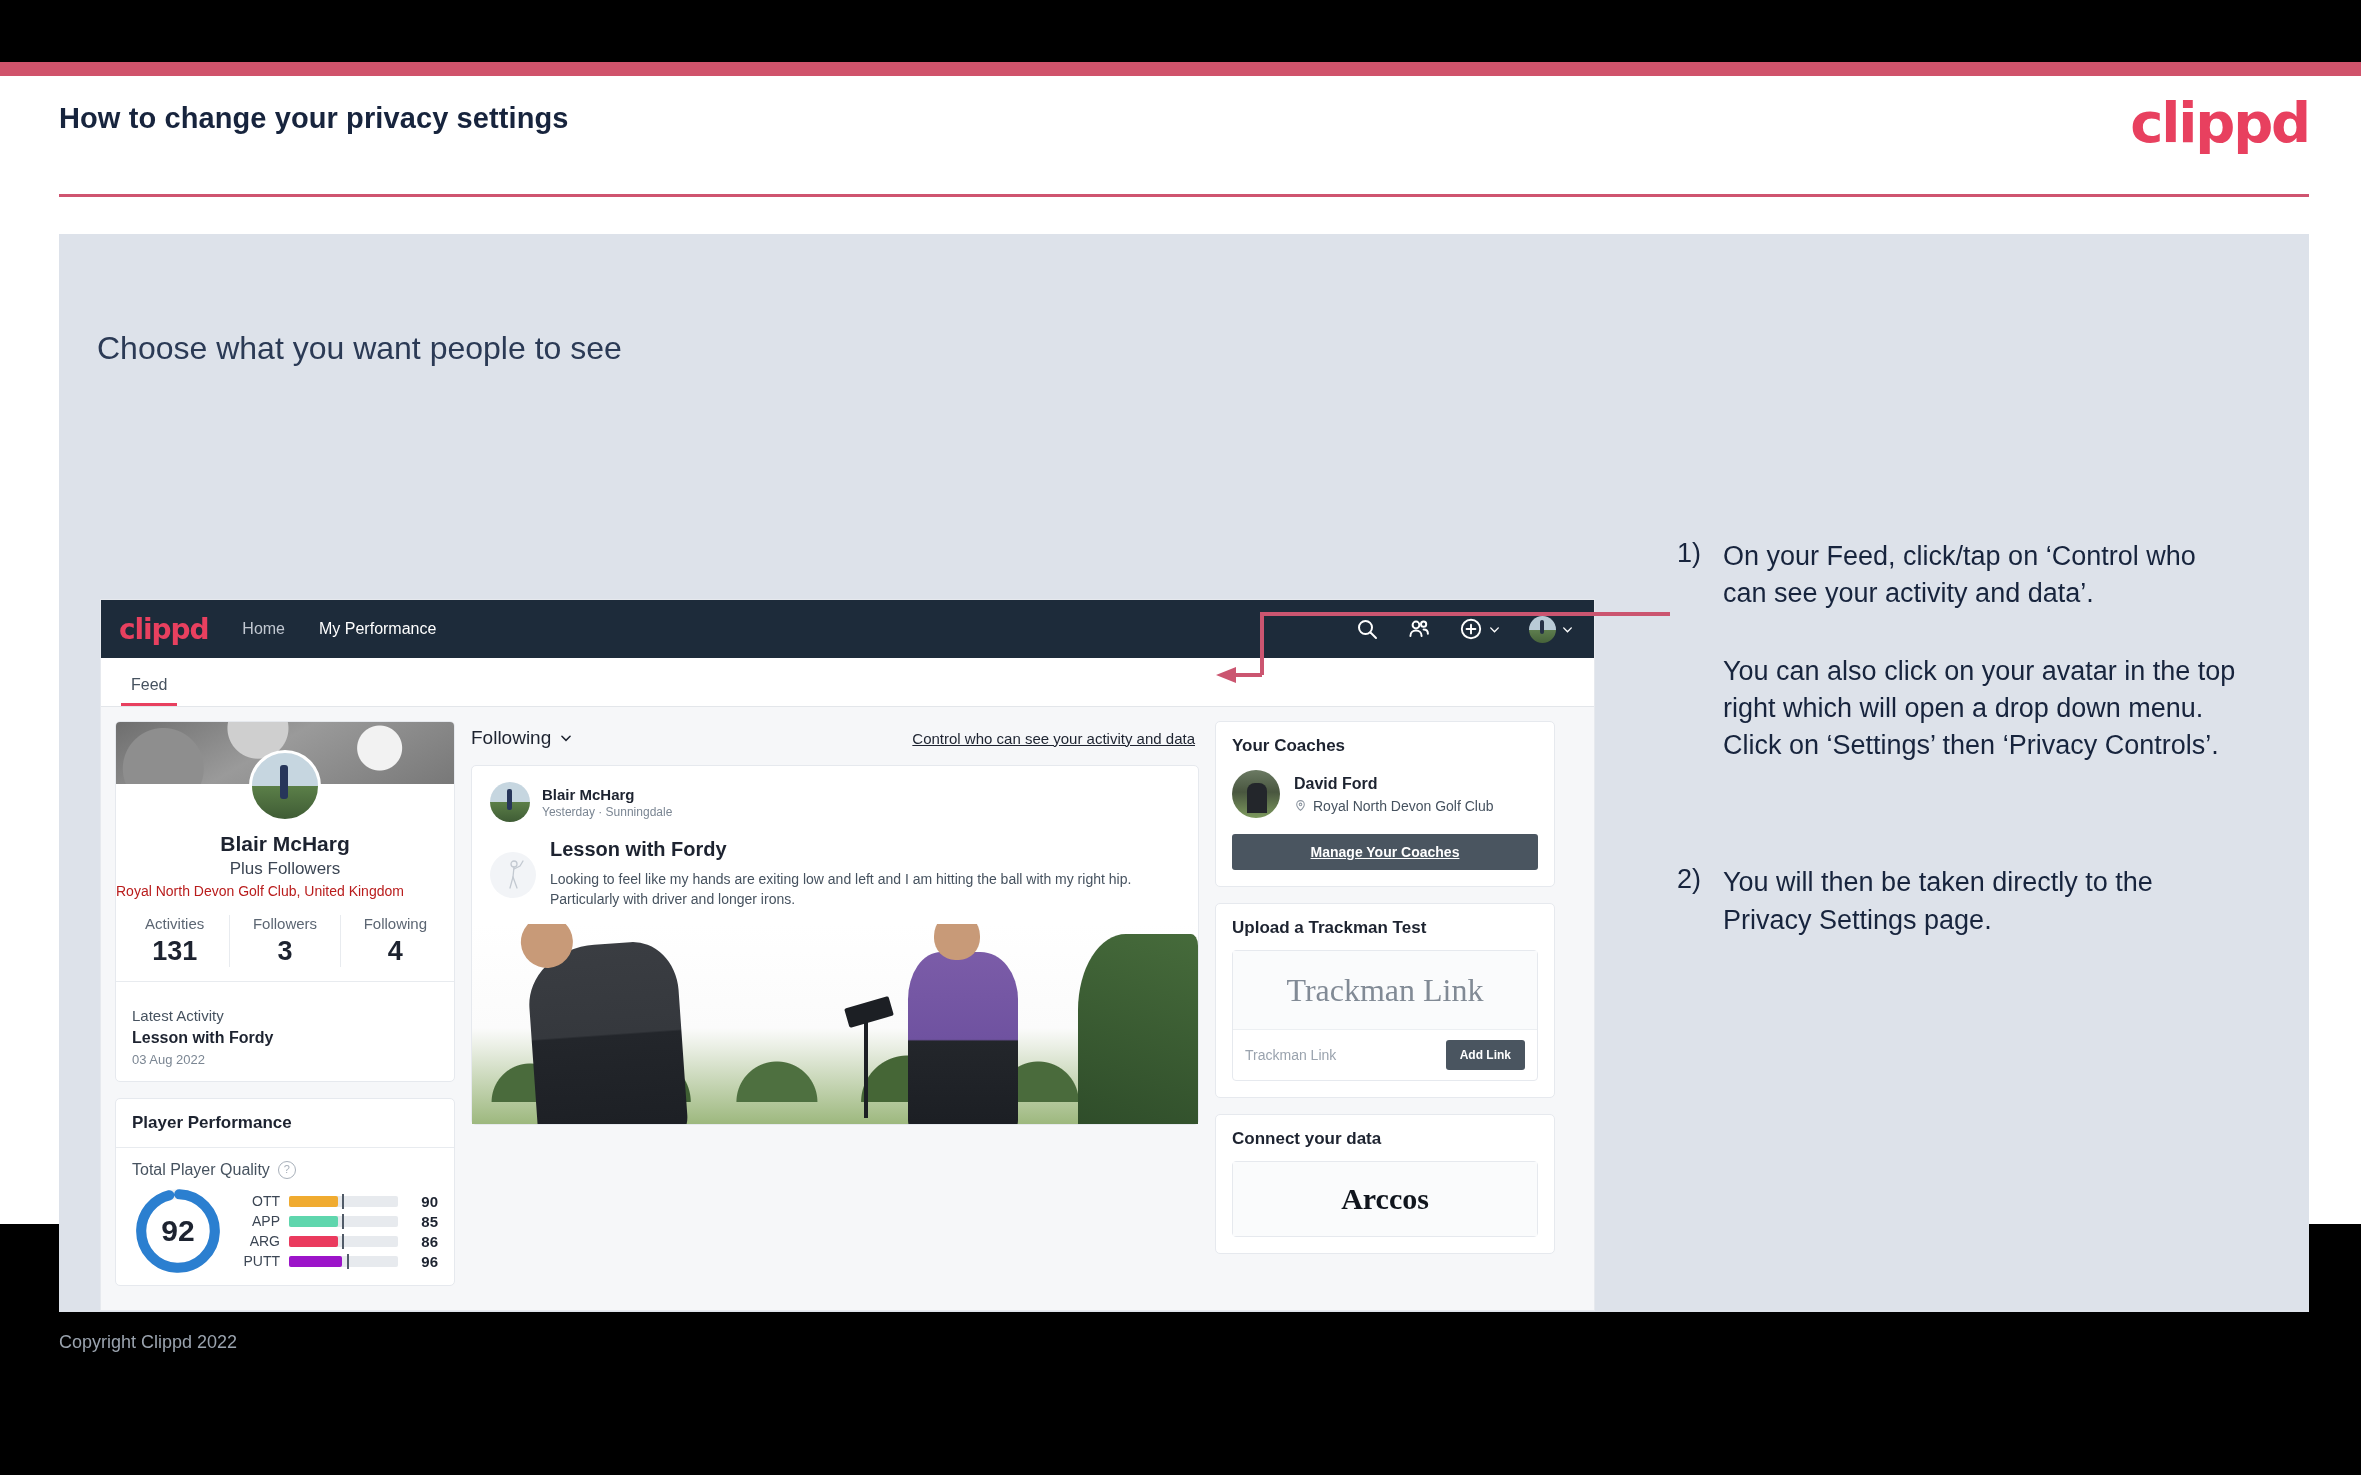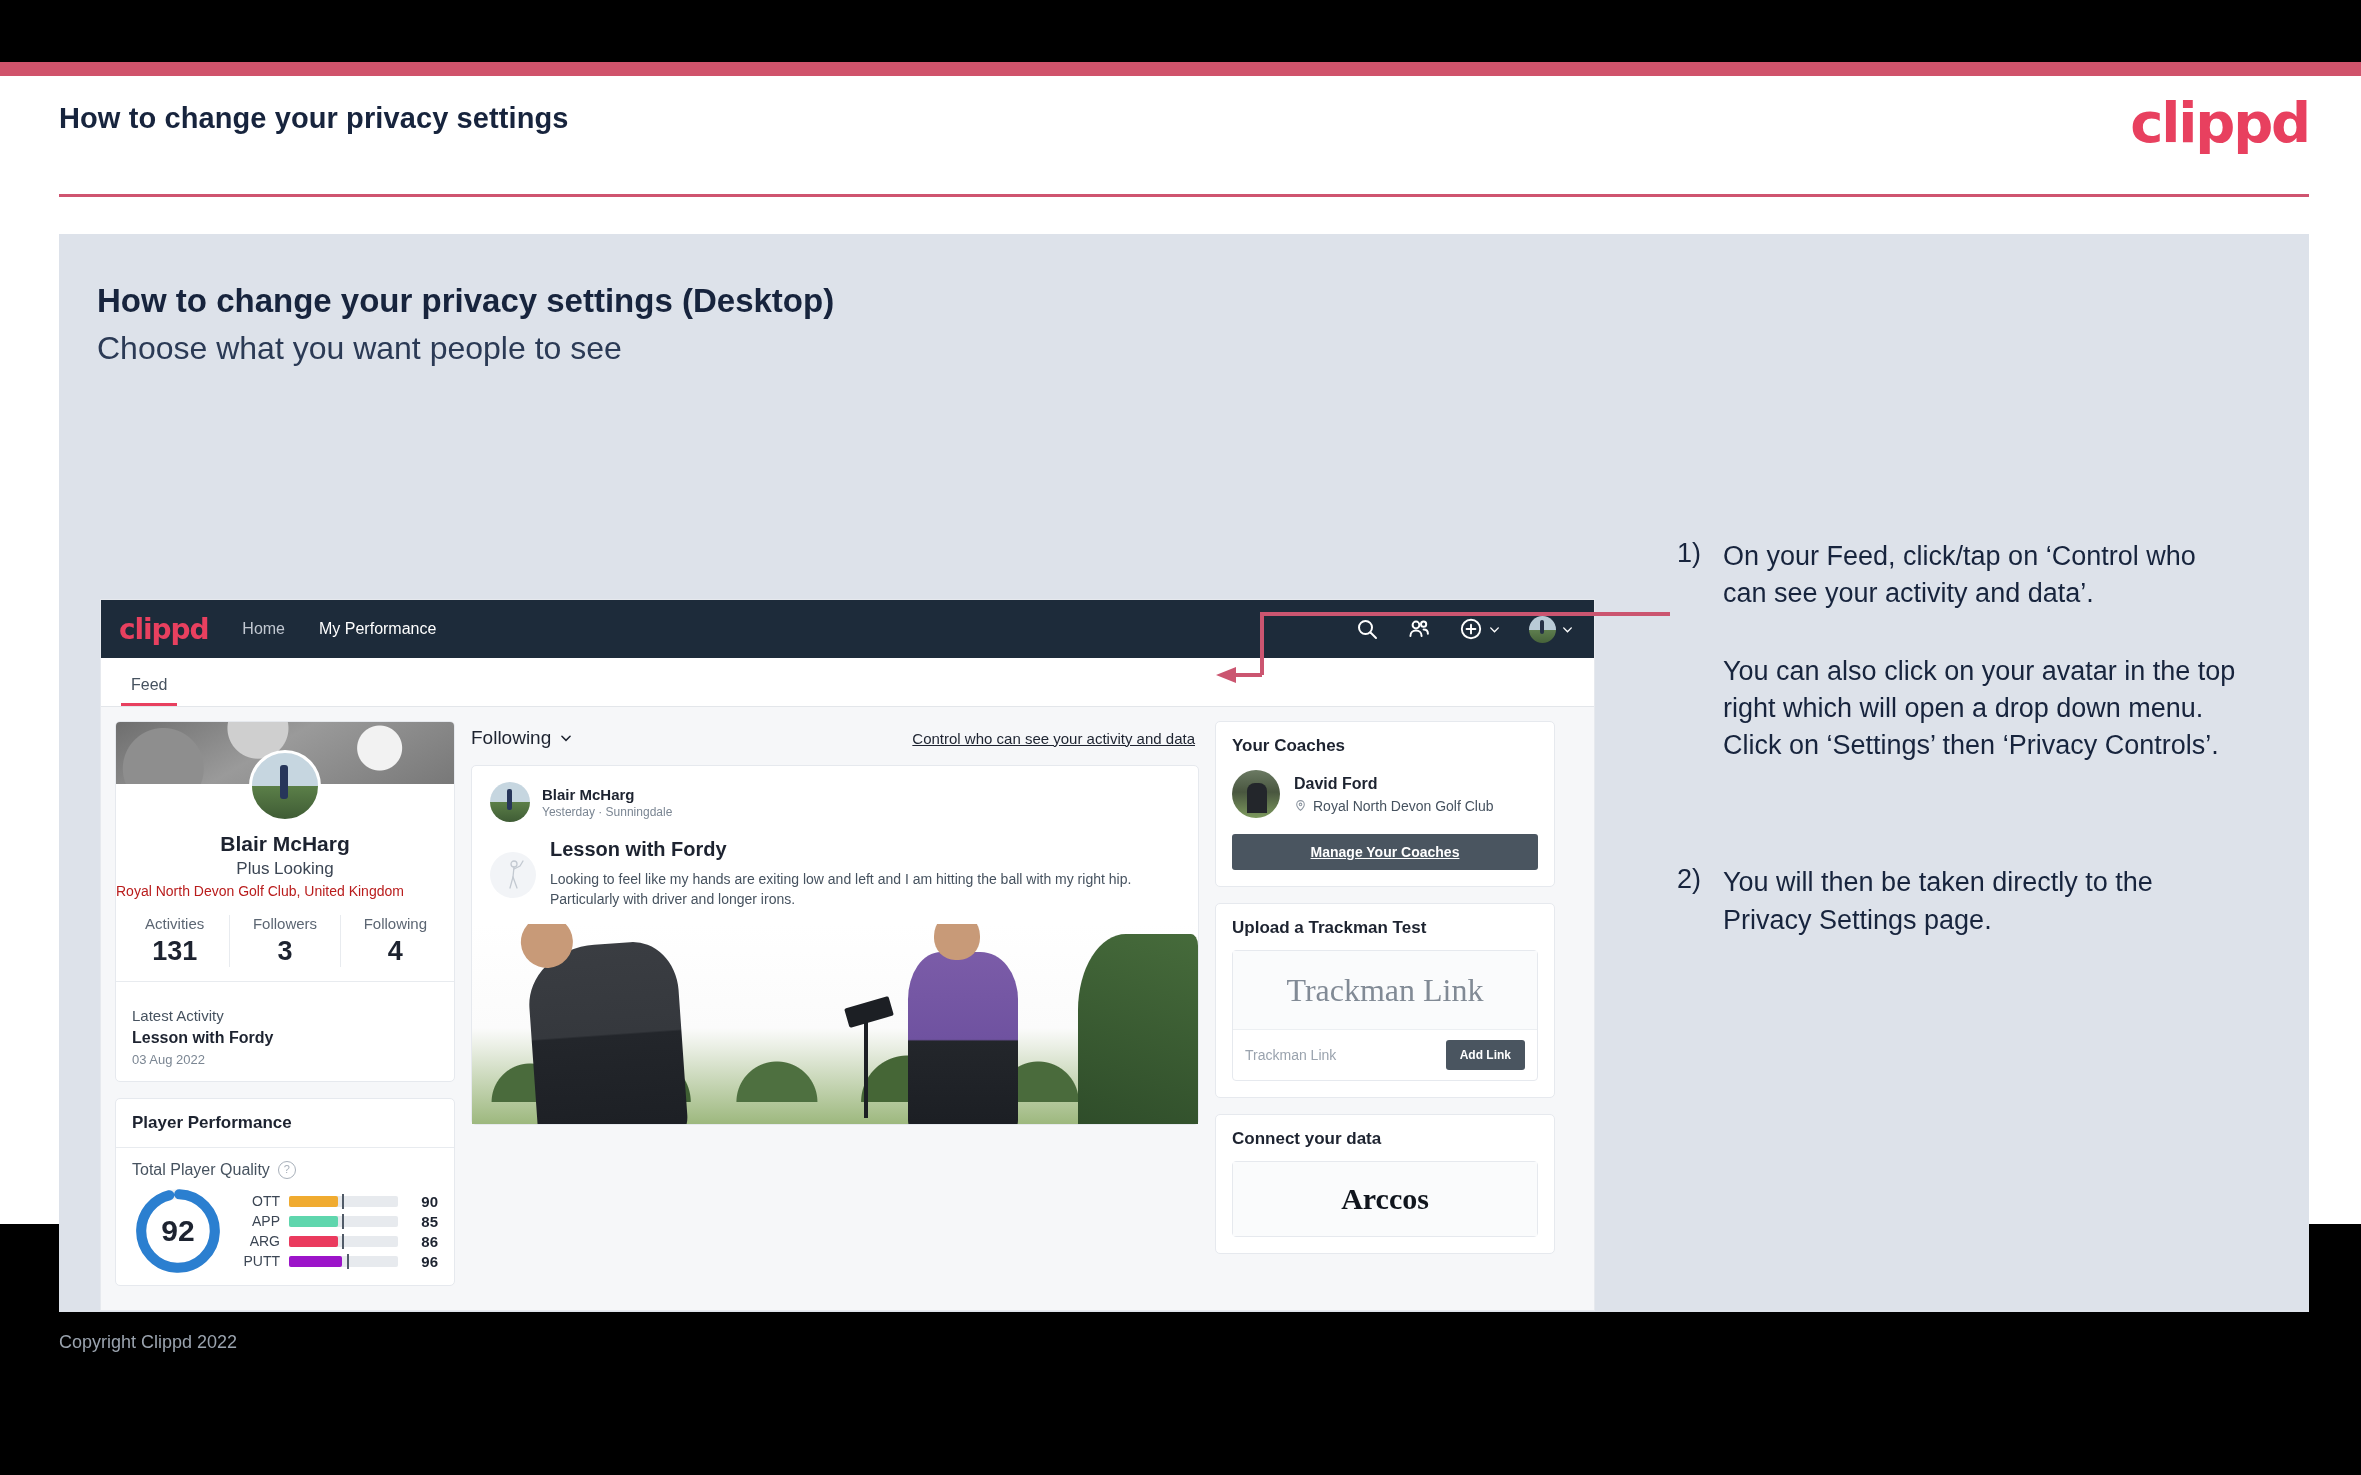--- a/index.html
+++ b/index.html
@@ -290,21 +290,20 @@
 
 <div class="slide">
 
   <div class="top-accent"></div>
 
   <div class="hdr-title">How to change your privacy settings</div>
   <div class="brand-logo">clippd</div>
   <div class="hdr-rule"></div>
 
   <div class="panel">
-    <div class="panel-title">How to change your privacy settings (Desktop)</div>
     <div class="panel-sub">Choose what you want people to see</div>
   </div>
 
   <div class="copyright">Copyright Clippd 2022</div>
 
   <div class="app">
 
     <div class="app-nav">
       <div class="brand">clippd</div>
       <div class="navlink">Home</div>
@@ -351,21 +350,21 @@
     <div class="app-body">
 
       <div class="col-left">
 
         <div class="card">
           <div class="cover"></div>
           <div class="pfp-wrap">
             <span class="pfp"></span>
           </div>
           <div class="pname">Blair McHarg</div>
-          <div class="phdcp">Plus Looking</div>
+          <div class="phdcp">Plus Followers</div>
           <div class="pclub">Royal North Devon Golf Club, United Kingdom</div>
 
           <div class="stats">
             <div class="stat">
               <div class="lbl">Activities</div>
               <div class="val">131</div>
             </div>
             <div class="stat">
               <div class="lbl">Followers</div>
               <div class="val">3</div>

